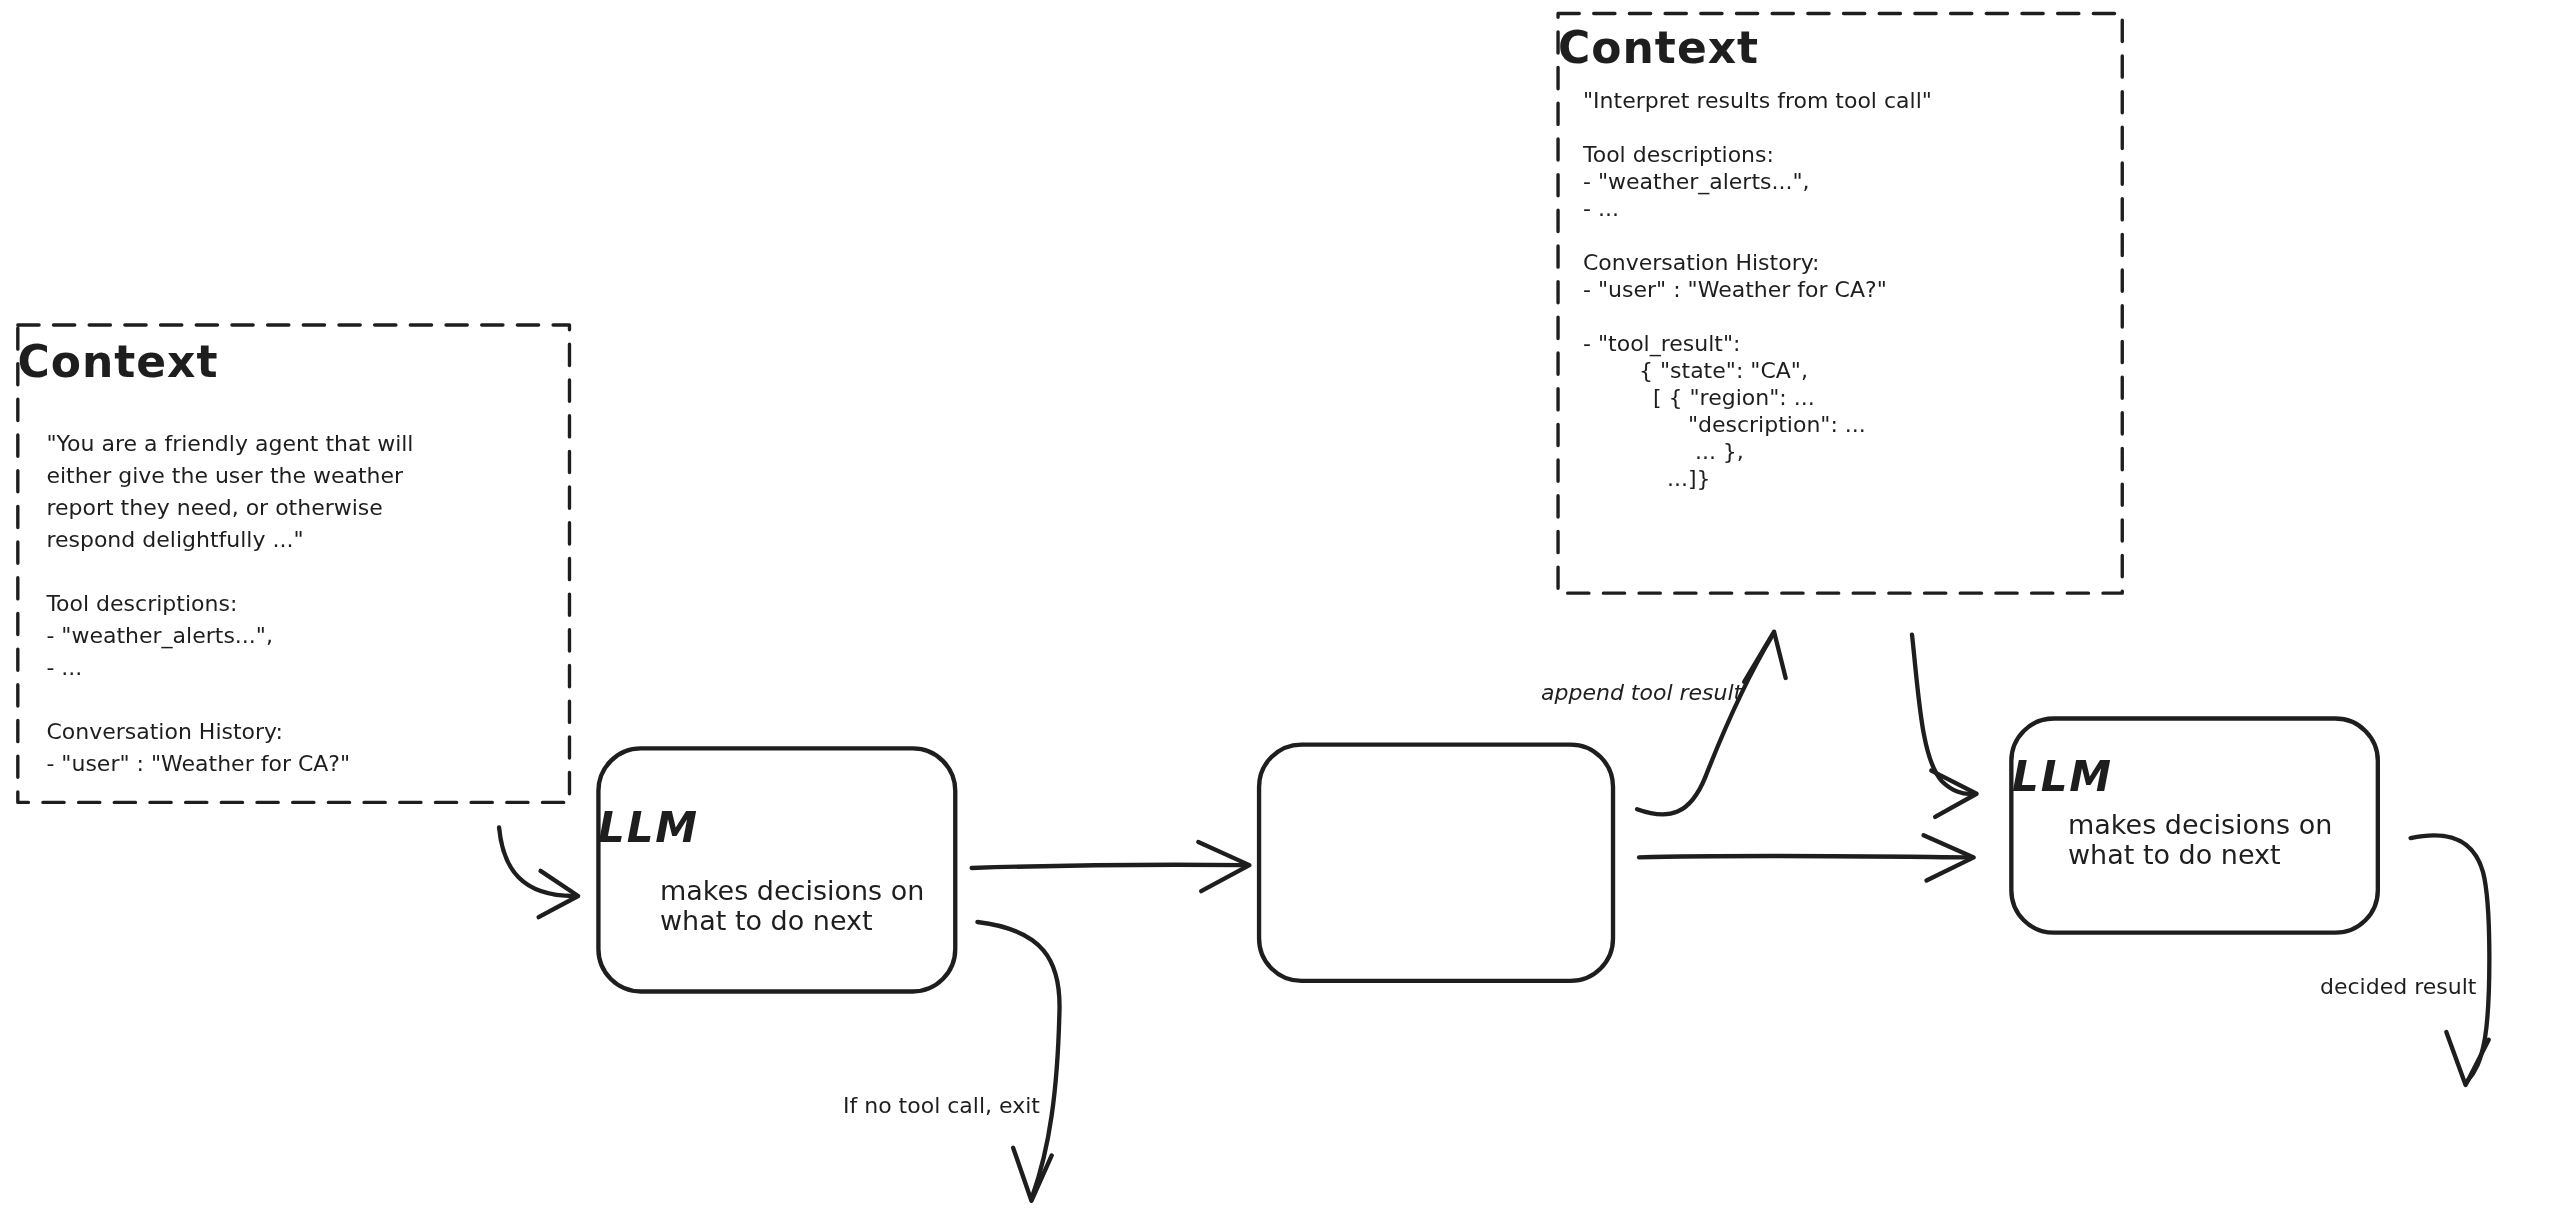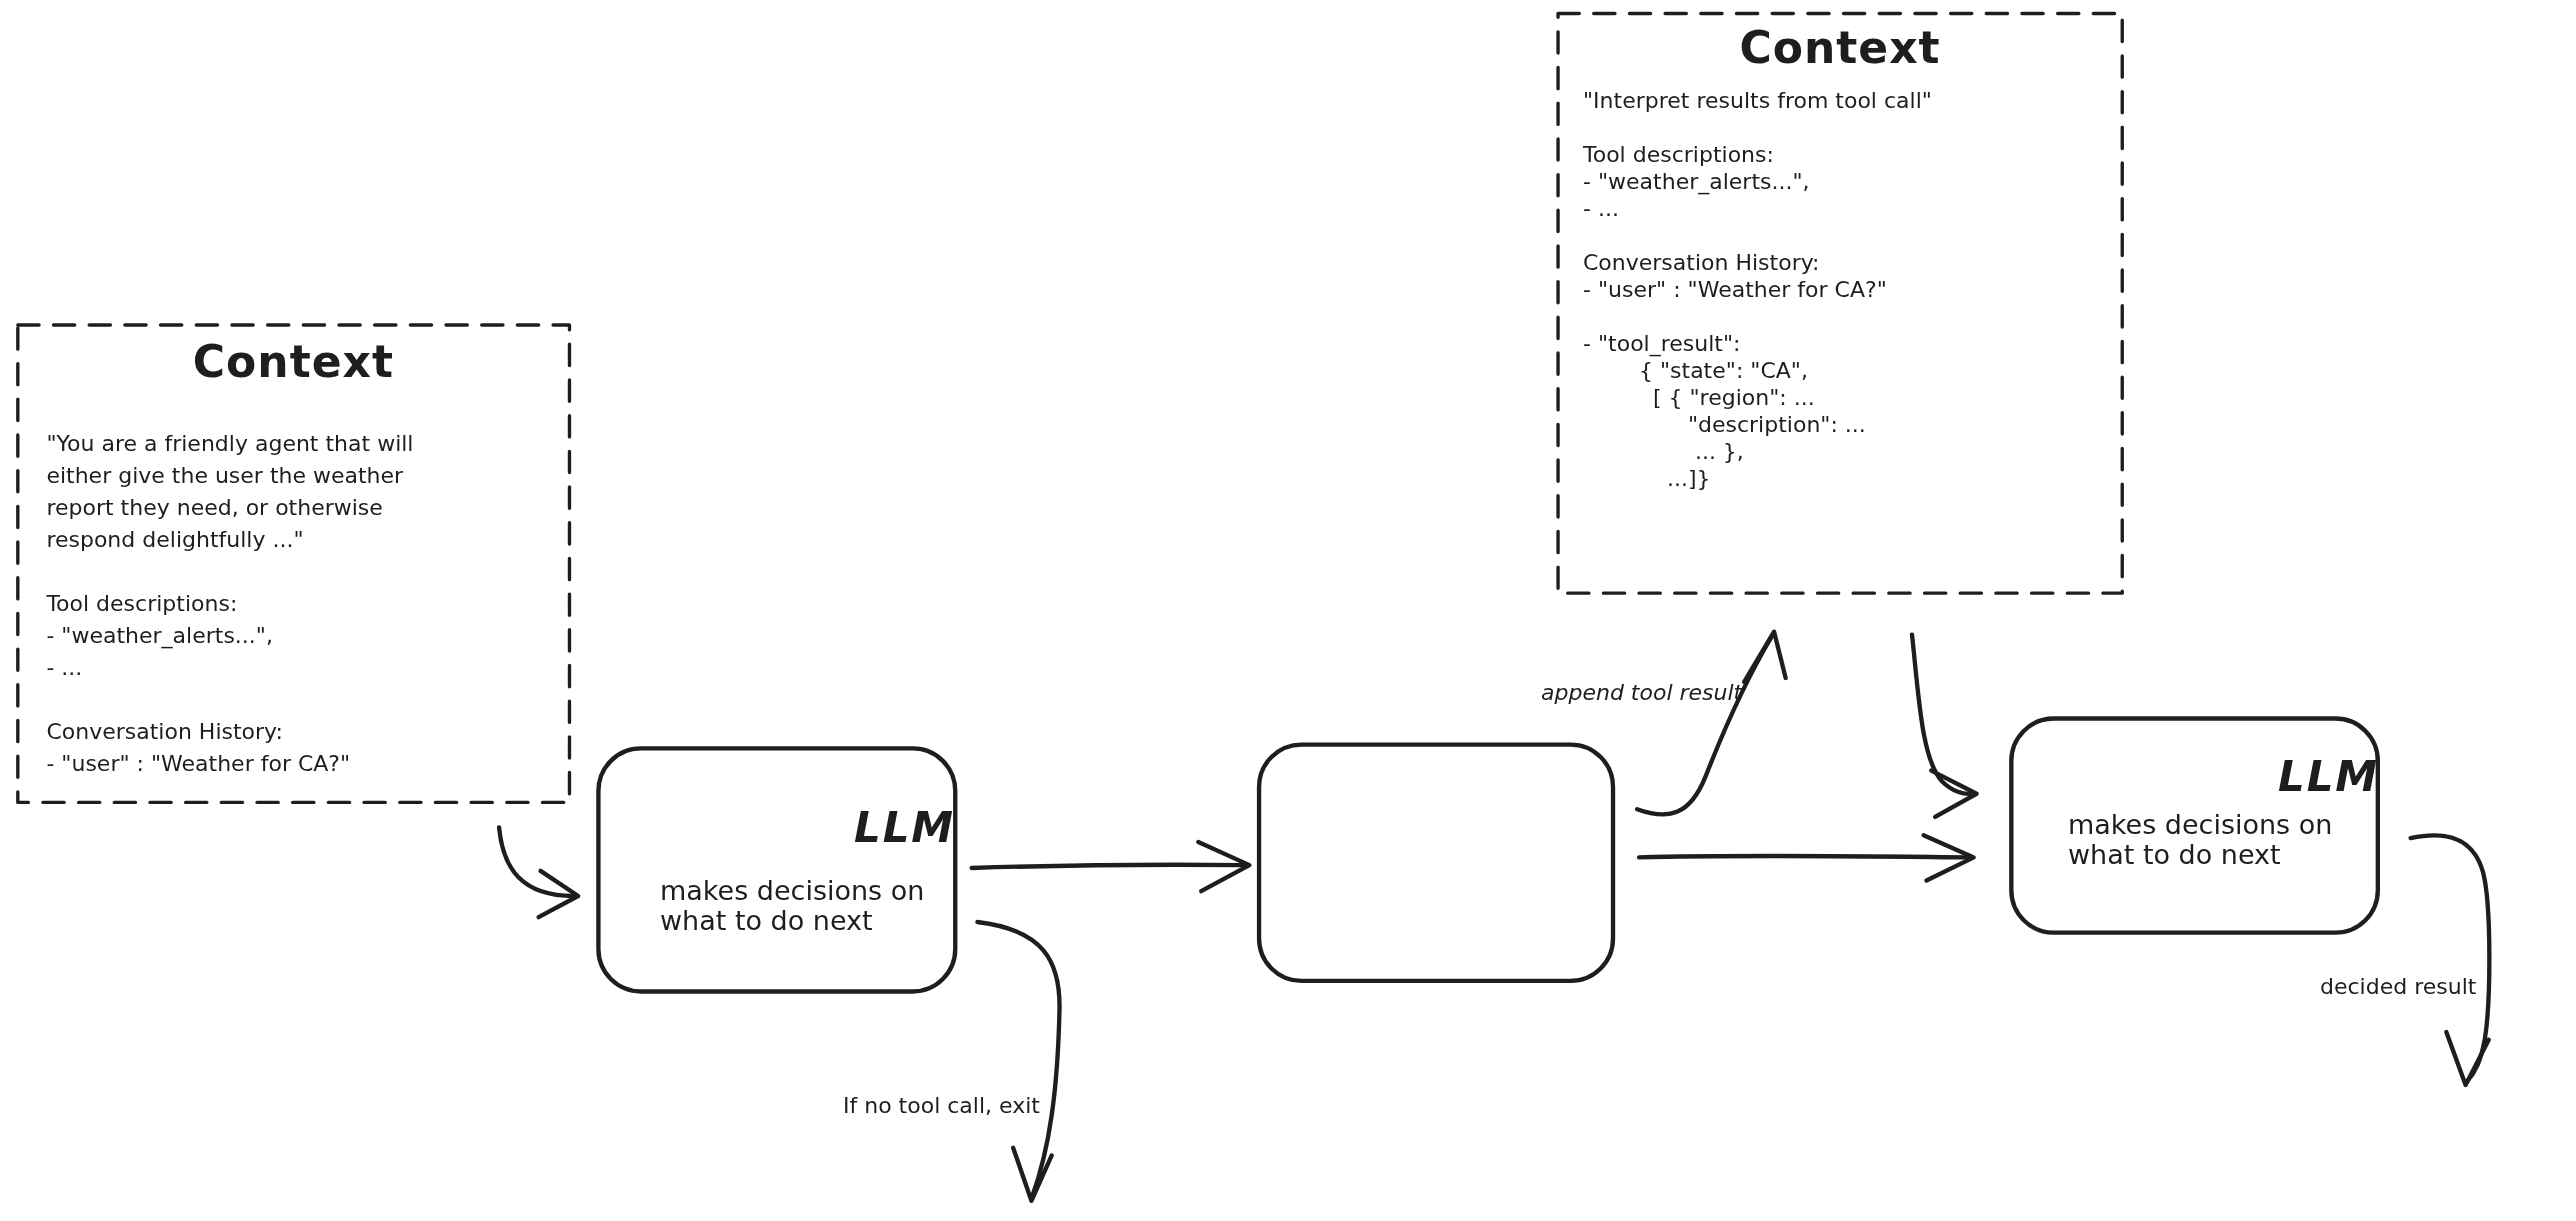--- a/index.html
+++ b/index.html
@@ -9,35 +9,35 @@
     background:#ffffff;
     font-family:"DejaVu Sans",sans-serif;
     color:#1e1e1e;
     overflow:hidden;
   }
   .layer{position:absolute;left:0;top:0;}
   .abs{position:absolute;box-sizing:border-box;}
   
   .ctx{display:flex;flex-direction:column;}
   .ctx-title{
-    text-align:center;
+    text-align:left;
     font-size:44px;font-weight:700;
     letter-spacing:1px;
     line-height:54px;
   }
   .ctx-body{
     white-space:pre;
     font-size:22px;
   }
   .ctx-left .ctx-title{margin-top:9.6px;}
   .ctx-left .ctx-body{margin-top:39px;padding-left:29px;line-height:32px;}
   .ctx-top .ctx-title{margin-top:7.7px;}
   .ctx-top .ctx-body{margin-top:11.6px;padding-left:25px;line-height:27px;}
   
-  .node{display:flex;flex-direction:column;align-items:flex-end;}
+  .node{display:flex;flex-direction:column;align-items:flex-start;}
   .node-title{
     font-size:42px;font-weight:700;
     line-height:50px;letter-spacing:1.9px;
   }
   .node-title.italic{font-style:italic;}
   .node-sub{
     white-space:pre;
     font-size:27px;line-height:30px;
     align-self:flex-start;
   }

